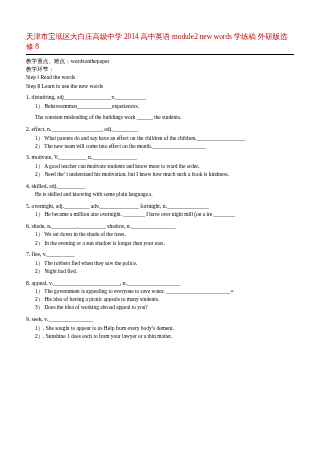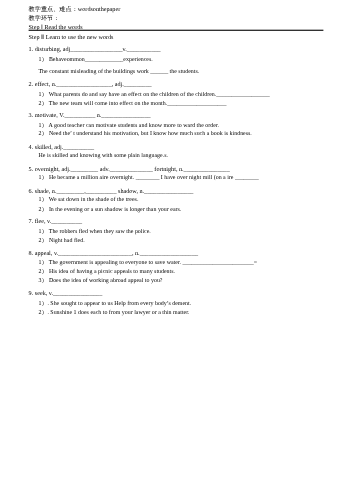--- a/index.html
+++ b/index.html
@@ -64,20 +64,21 @@
     padding-left: 9px;
     white-space: nowrap;
   }
 </style>
 </head>
 <body>
 
 <div class="page">
   <div class="top-rule"></div>
 
+  <div class="title">天津市宝坻区大白庄高级中学 2014 高中英语 module2 new words 学练稿 外研版选修 8</div>
 
   <div class="meta">
     <div>教学重点、难点：wordsonthepaper</div>
     <div>教学环节：</div>
     <div>Step Ⅰ Read the words</div>
     <div>Step Ⅱ Learn to use the new words</div>
   </div>
 
   <div class="list">
 

